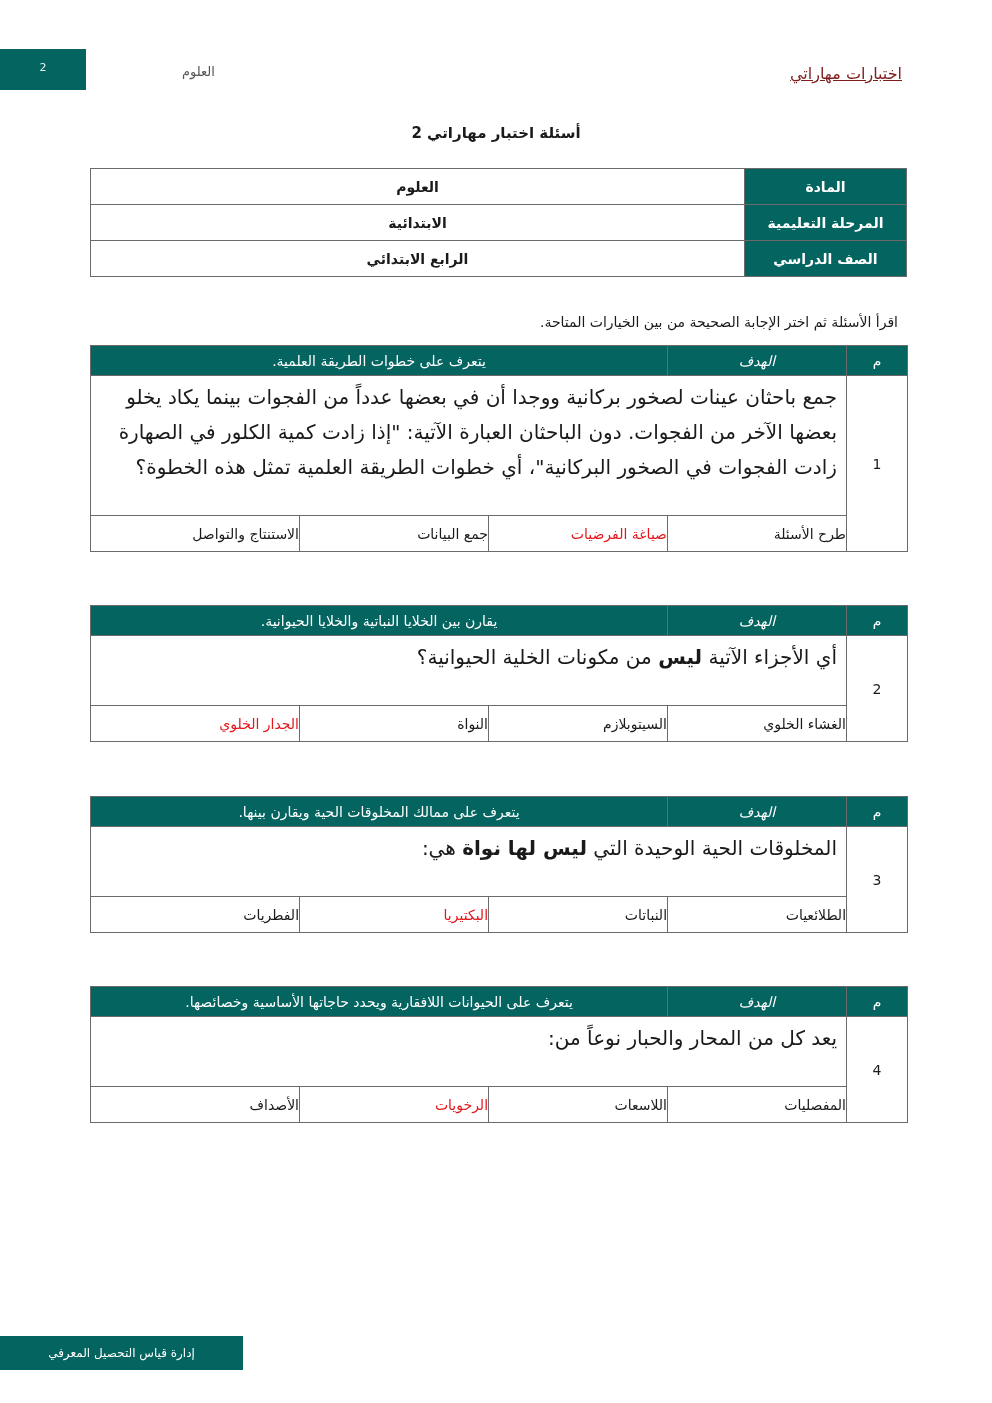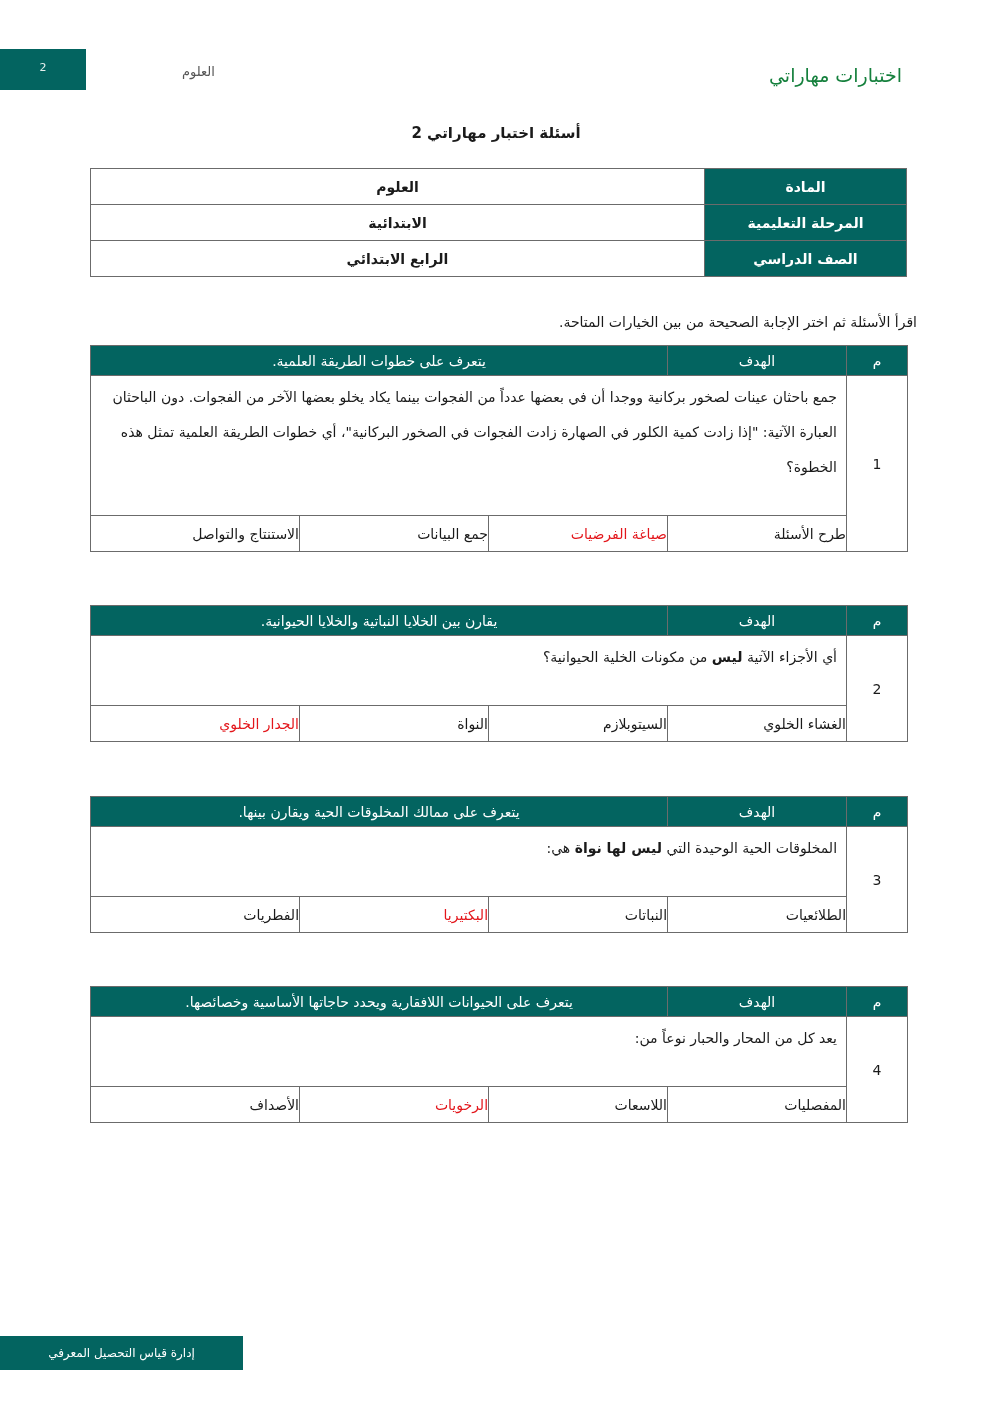--- a/index.html
+++ b/index.html
@@ -1,39 +1,39 @@
 <!DOCTYPE html>
 <html><head>
 <meta charset="utf-8">
 <style>
   * { box-sizing: border-box; margin: 0; padding: 0; }
   html, body { width: 992px; height: 1403px; background: #ffffff; }
   body { position: relative; font-family: "DejaVu Sans", sans-serif; color: #1a1a1a; overflow: hidden; }
 
   .page-tab { position: absolute; left: 0; top: 49px; width: 86px; height: 41px; background: #036460; color: #e6f0ef; font-size: 11px; display: flex; align-items: center; justify-content: center; padding-bottom: 4px; }
   .hdr-left { position: absolute; left: 182px; top: 64px; font-size: 13px; color: #555; direction: rtl; }
-  .hdr-right { position: absolute; right: 90px; top: 64px; font-size: 19px; color: #15803d; direction: rtl; }
+  .hdr-right { position: absolute; right: 90px; top: 64px; font-size: 16px; color: #7f1d1d; direction: rtl; text-decoration: underline; }
 
   .title { position: absolute; left: 0; width: 992px; top: 124px; text-align: center; font-size: 15px; font-weight: bold; direction: rtl; }
 
   table { border-collapse: collapse; direction: rtl; position: absolute; }
   td { border: 1px solid #6b6b6b; }
 
   .info-table { left: 90px; top: 168px; width: 817px; }
   .info-table td { height: 36px; font-size: 14px; font-weight: bold; text-align: center; }
-  .info-table td.lbl { width: 202px; background: #036460; color: #ffffff; font-weight: bold; border-color: #6b6b6b; }
+  .info-table td.lbl { width: 162px; background: #036460; color: #ffffff; font-weight: bold; border-color: #6b6b6b; }
 
-  .instructions { position: absolute; right: 75px; top: 314px; font-size: 14px; direction: rtl; }
+  .instructions { position: absolute; right: 94px; top: 314px; font-size: 14px; direction: rtl; }
 
   .q-table { left: 90px; width: 812px; table-layout: fixed; }
   .q-table td { font-size: 14px; }
   .q-table tr.head td { background: #036460; color: #ffffff; height: 30px; text-align: center; border-color: #6b6b6b; }
   .q-table td.num { width: 61px; text-align: center; font-size: 14px; }
-  .q-table td.goal-lbl { width: 120px; }
-  .q-table td.stem { text-align: right; vertical-align: top; padding: 4px 9px 0 10px; line-height: 35px; font-size: 14px; }
+  .q-table td.goal-lbl { width: 120px; font-style: italic; }
+  .q-table td.stem { text-align: right; vertical-align: top; padding: 4px 9px 0 10px; line-height: 35px; font-size: 20px; }
   .q-table tr.opts td { height: 36px; text-align: right; }
   .correct { color: #e3161b; }
   b.em { font-weight: bold; }
 
   .footer { position: absolute; left: 0; top: 1336px; width: 243px; height: 34px; background: #036460; color: #ffffff; font-size: 12px; display: flex; align-items: center; justify-content: center; direction: rtl; }
 </style>
 </head>
 <body>
 
 <div class="page-tab">

